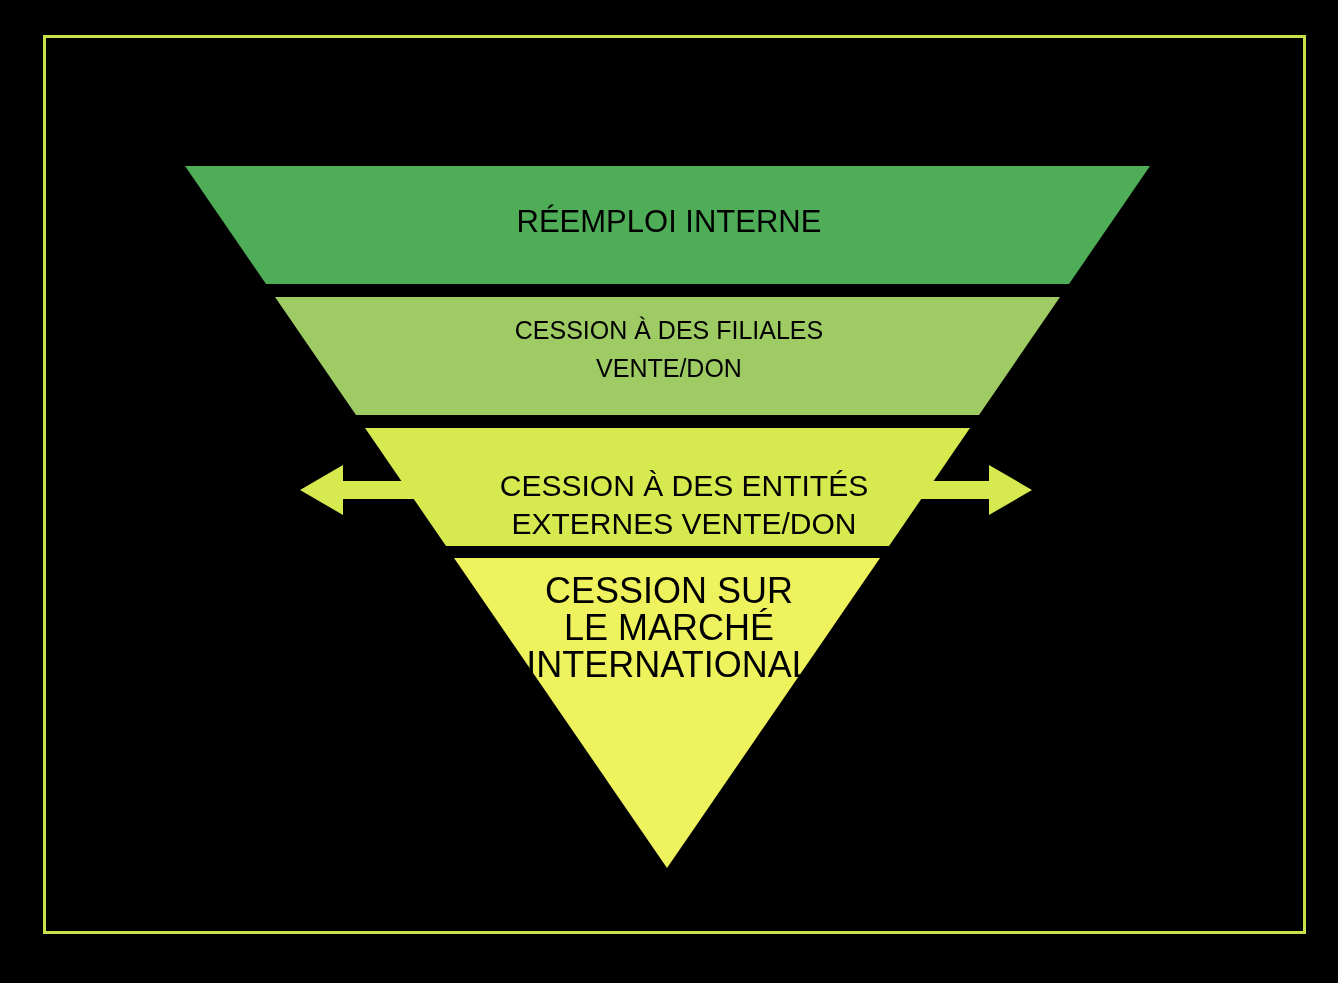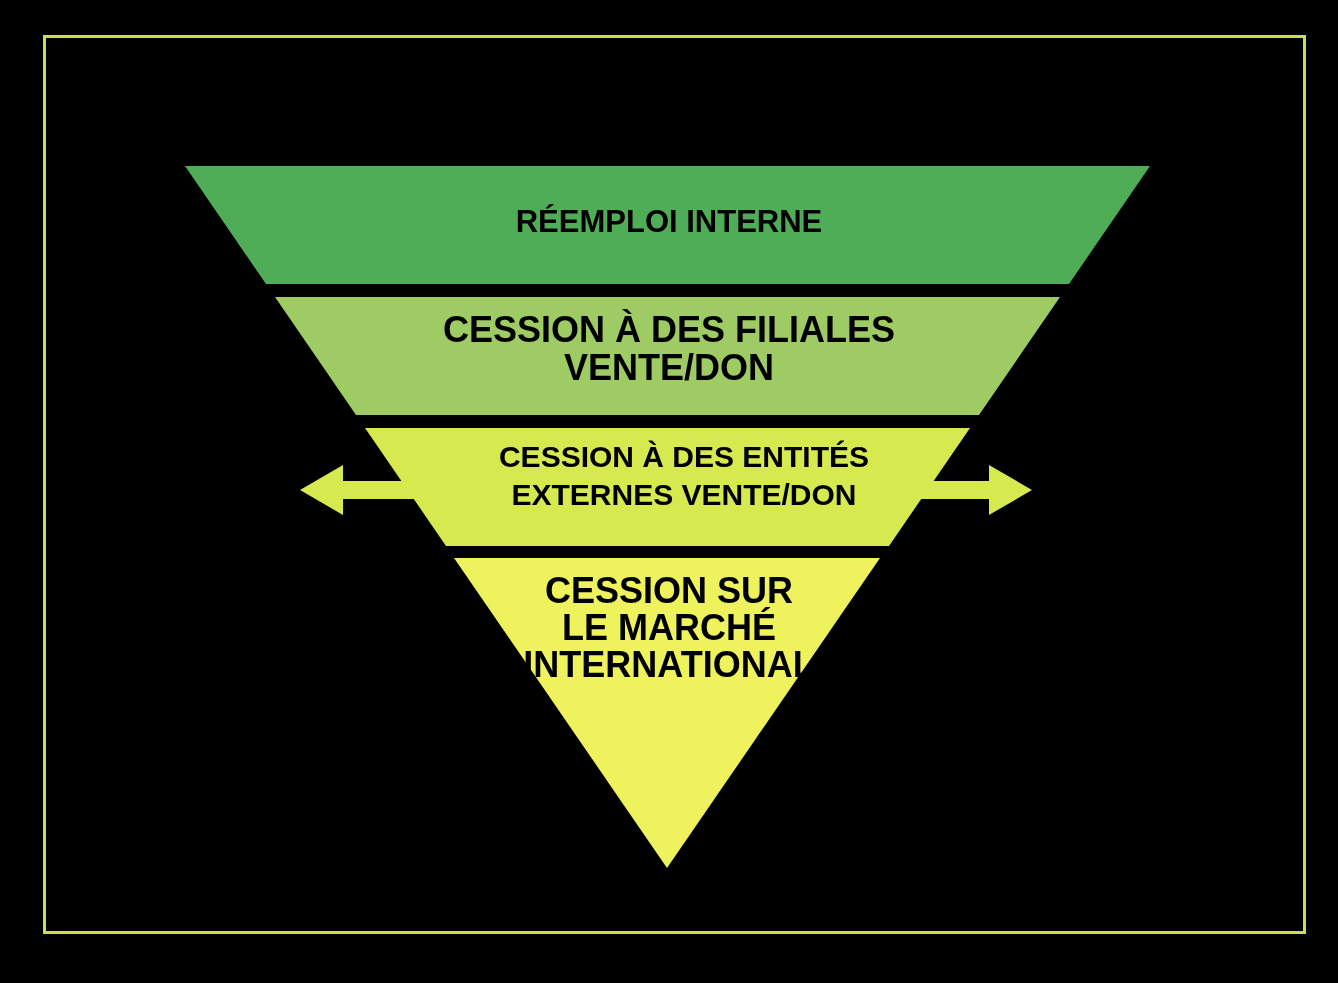--- a/index.html
+++ b/index.html
@@ -7,34 +7,34 @@
     position:relative;
     width:1338px;height:983px;
     background:#000;
     overflow:hidden;
     font-family:"Liberation Sans", sans-serif;
   }
   .stage svg{position:absolute;left:0;top:0;}
   .txt{
     position:absolute;
     color:#000;
-    font-weight:bold;
+    font-weight:normal;
     text-align:center;
     white-space:pre-line;
     -webkit-user-select:none;user-select:none;
   }
   .title{
     left:0;right:0;top:78px;
     font-size:35px;
     letter-spacing:0.5px;
   }
   .layer-label{left:0;right:0;}
   .l1{top:204px;font-size:31px;}
-  .l2{top:311px;font-size:36px;line-height:38px;}
-  .l3{top:438px;font-size:30px;line-height:38px;padding-left:30px;}
+  .l2{top:311px;font-size:25px;line-height:38px;}
+  .l3{top:467px;font-size:30px;line-height:38px;padding-left:30px;}
   .l4{top:572px;font-size:36px;line-height:37px;}
   .side-label{
     font-size:26px;
     font-weight:600;
     text-align:left;
     line-height:33px;
   }
   .left-side{left:89px;top:459px;}
   .right-side{left:1038px;top:448px;}
 </style>

